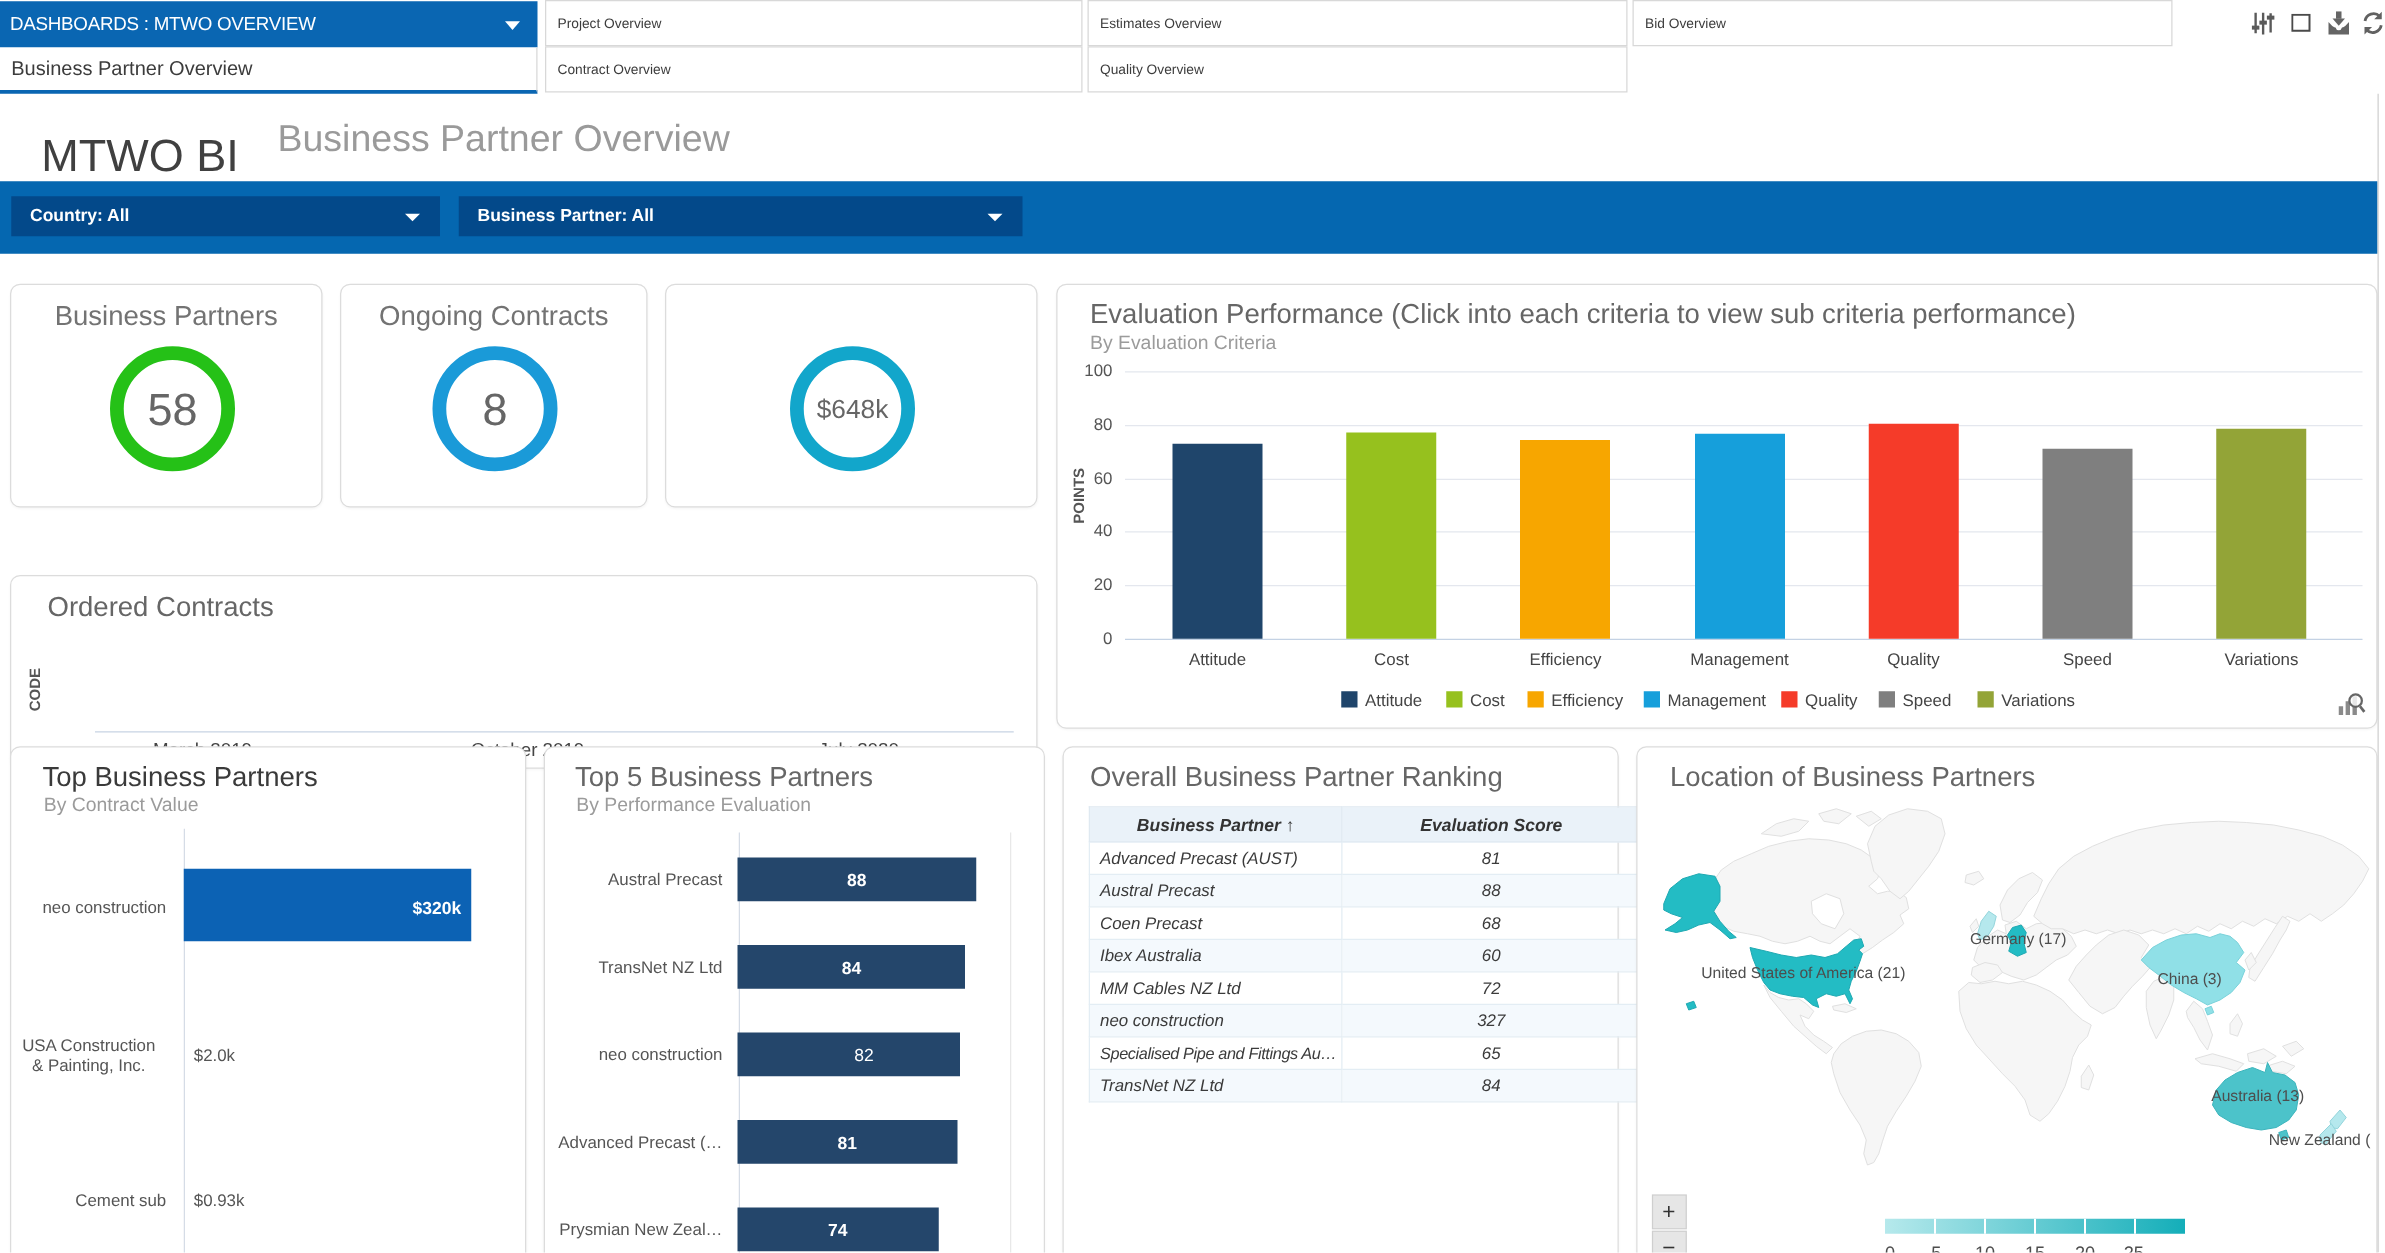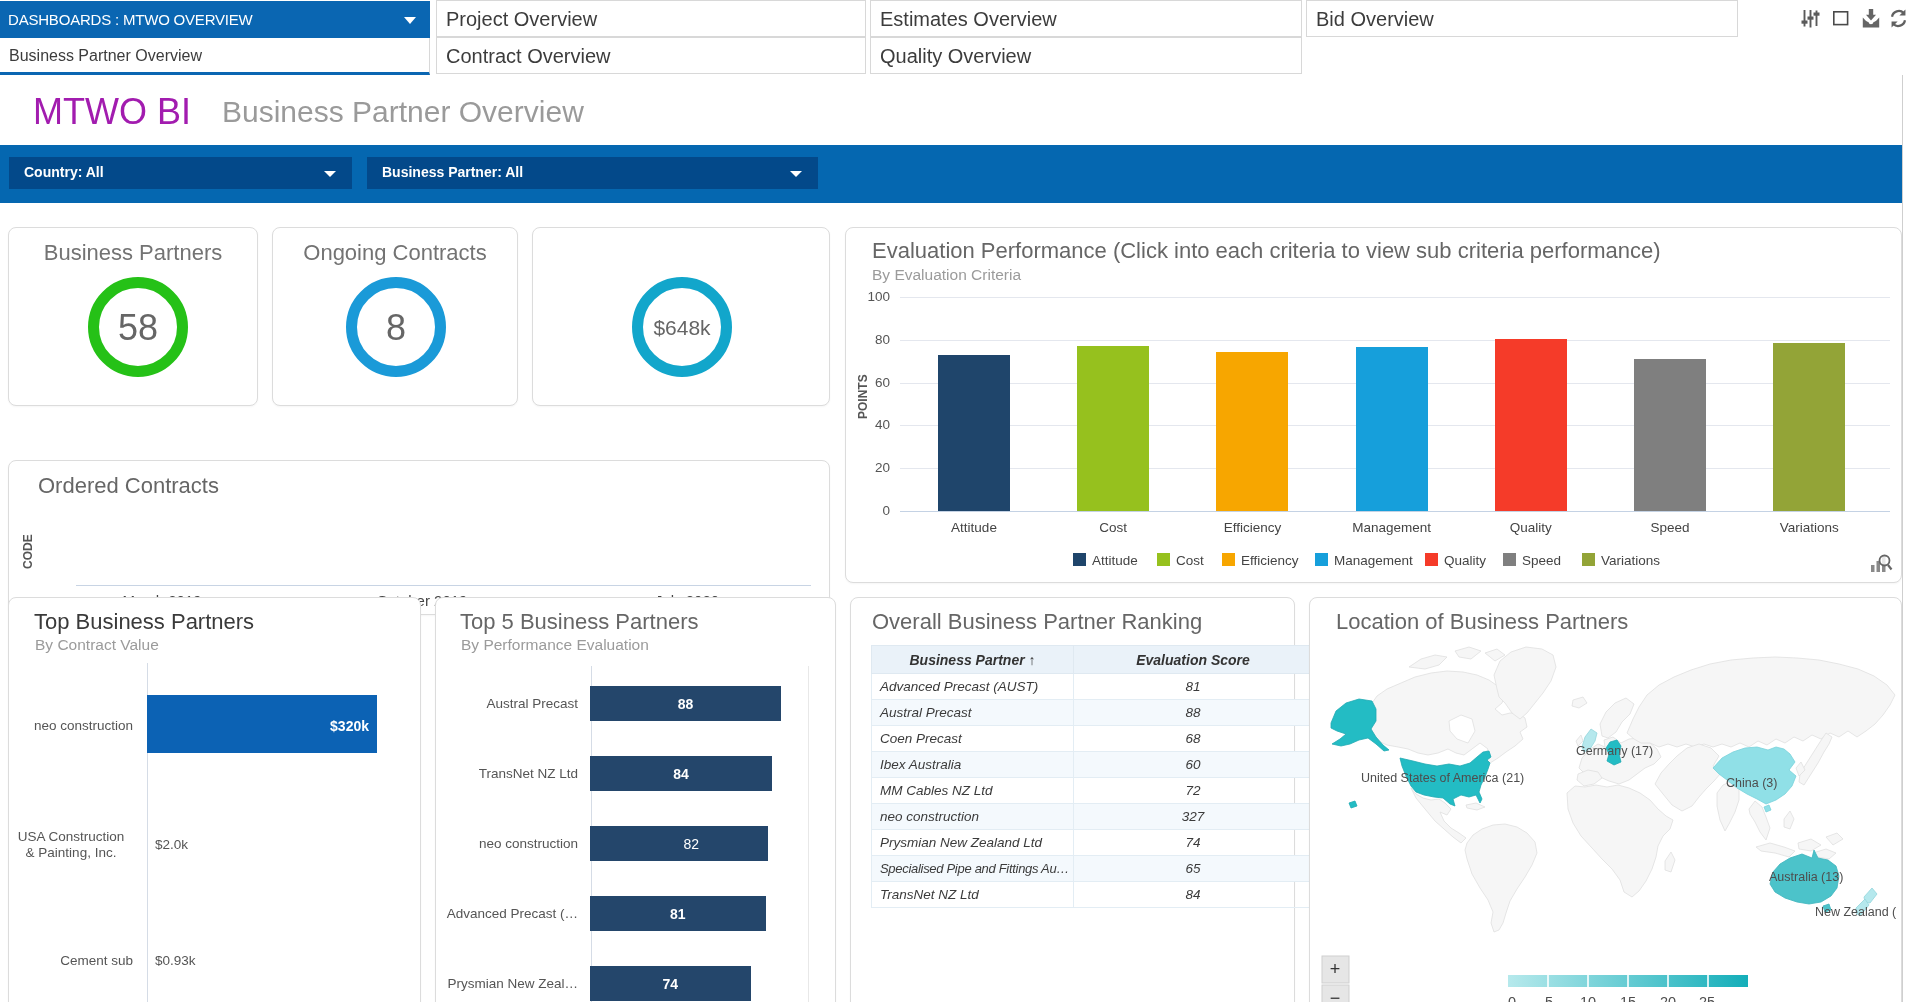--- a/index.html
+++ b/index.html
@@ -1,23 +1,23 @@
 <!DOCTYPE html>
 <html><head>
 <meta charset="utf-8">
 <style>
 * { margin:0; padding:0; box-sizing:border-box; }
 html,body { width:1908px; height:1002px; background:#fff; font-family:"Liberation Sans", sans-serif; overflow:hidden; position:relative; }
 .abs { position:absolute; }
 .navblue { position:absolute; top:1px; left:0; width:430px; height:37px; background:#0a66b2; color:#fff; font-size:15px; line-height:37px; padding-left:8px; letter-spacing:-0.2px; }
 .navblue .car { position:absolute; right:14px; top:16px; width:0; height:0; border-left:6px solid transparent; border-right:6px solid transparent; border-top:7px solid #fff; }
-.navcell { position:absolute; height:37px; background:#fff; border:1px solid #d8d8d8; color:#3c3c3c; font-size:20px; line-height:36px; padding-left:9px; }
+.navcell { position:absolute; height:37px; background:#fff; border:1px solid #d8d8d8; color:#3c3c3c; font-size:11px; line-height:36px; padding-left:9px; }
 .navtab { position:absolute; top:38px; height:37px; background:#fff; color:#3c3c3c; font-size:16px; line-height:36px; padding-left:9px; }
 
-.hdr-title { position:absolute; left:33px; top:91px; font-size:36px; color:#a21caf; }
+.hdr-title { position:absolute; left:33px; top:104px; font-size:36px; color:#404040; }
 .hdr-sub { position:absolute; left:222px; top:95px; font-size:30px; color:#9a9a9a; }
 
 .fbar { position:absolute; left:0; top:145px; width:1902px; height:58px; background:#0567b0; }
 .fdrop { position:absolute; top:12px; height:32px; background:#03498a; color:#fff; font-size:14px; font-weight:bold; line-height:31px; padding-left:15px; }
 .fdrop .car { position:absolute; right:16px; top:14px; width:0; height:0; border-left:6px solid transparent; border-right:6px solid transparent; border-top:6px solid #fff; }
 
 .card { position:absolute; background:#fff; border:1px solid #dcdcdc; border-radius:8px; box-shadow:0 1px 2px rgba(0,0,0,0.04); }
 .ctitle { position:absolute; font-size:22px; color:#666; white-space:nowrap; }
 .csub { position:absolute; font-size:15.5px; color:#9b9b9b; white-space:nowrap; }
 .kpi-t { position:absolute; width:100%; text-align:center; top:12px; font-size:22px; color:#737373; white-space:nowrap; }
@@ -225,24 +225,20 @@
       </tr>
   <tr>
         <td>MM Cables NZ Ltd</td>
         <td class="sc">72</td>
       </tr>
   <tr>
         <td>neo construction</td>
         <td class="sc">327</td>
       </tr>
   <tr>
-        <td>Prysmian New Zealand Ltd</td>
-        <td class="sc">74</td>
-      </tr>
-  <tr>
         <td style="font-size:13px; letter-spacing:-0.3px;">Specialised Pipe and Fittings Au…</td>
         <td class="sc">65</td>
       </tr>
   <tr>
         <td>TransNet NZ Ltd</td>
         <td class="sc">84</td>
       </tr>
 </tbody>
   </table>
 

